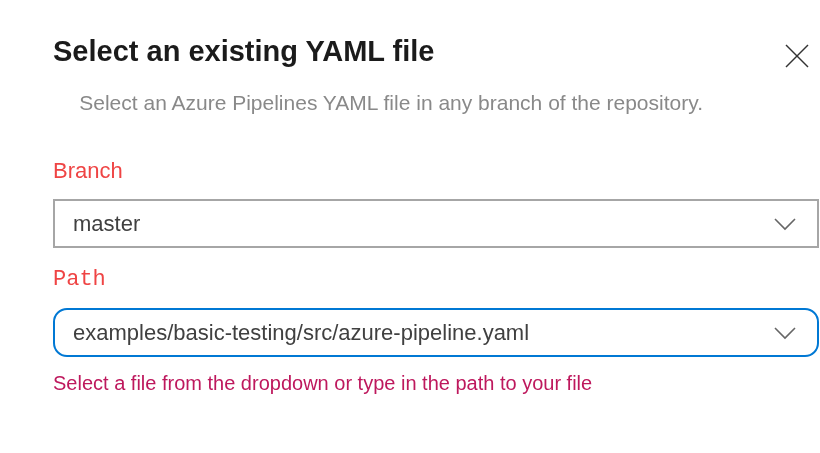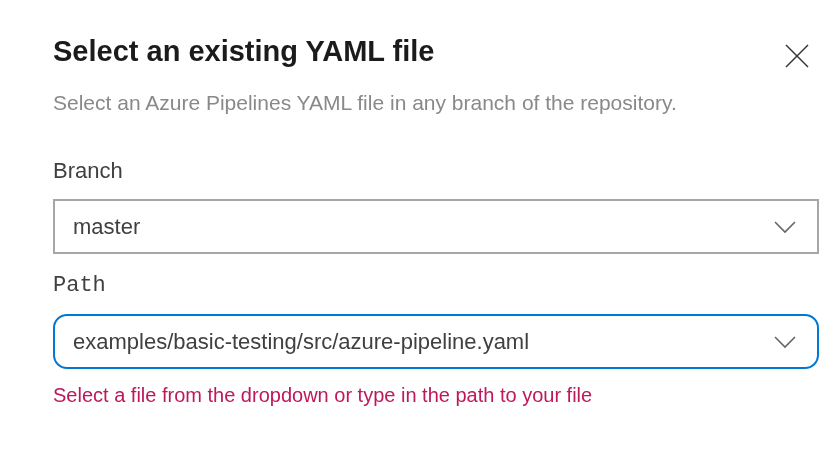--- a/index.html
+++ b/index.html
@@ -36,30 +36,31 @@
     cursor: pointer;
     line-height: 0;
   }
   .close-btn svg { display: block; }
   .subtitle {
     margin-top: 12px;
     font-size: 21px;
     line-height: 30px;
     color: #898989;
     max-width: 650px;
+    text-align: right;
   }
   .field-label {
     margin-top: 40px;
     font-size: 22px;
     line-height: 26px;
-    color: #404040;
+    color: #ef4444;
   }
   .combo-box {
     margin-top: 15px;
-    height: 55px;
+    height: 49px;
     border: 2px solid #a6a6a6;
     background: #ffffff;
     display: flex;
     align-items: center;
     justify-content: space-between;
     padding: 0 20px 0 18px;
     cursor: pointer;
   }
   .combo-box.focused {
     border-color: #0078d4;

